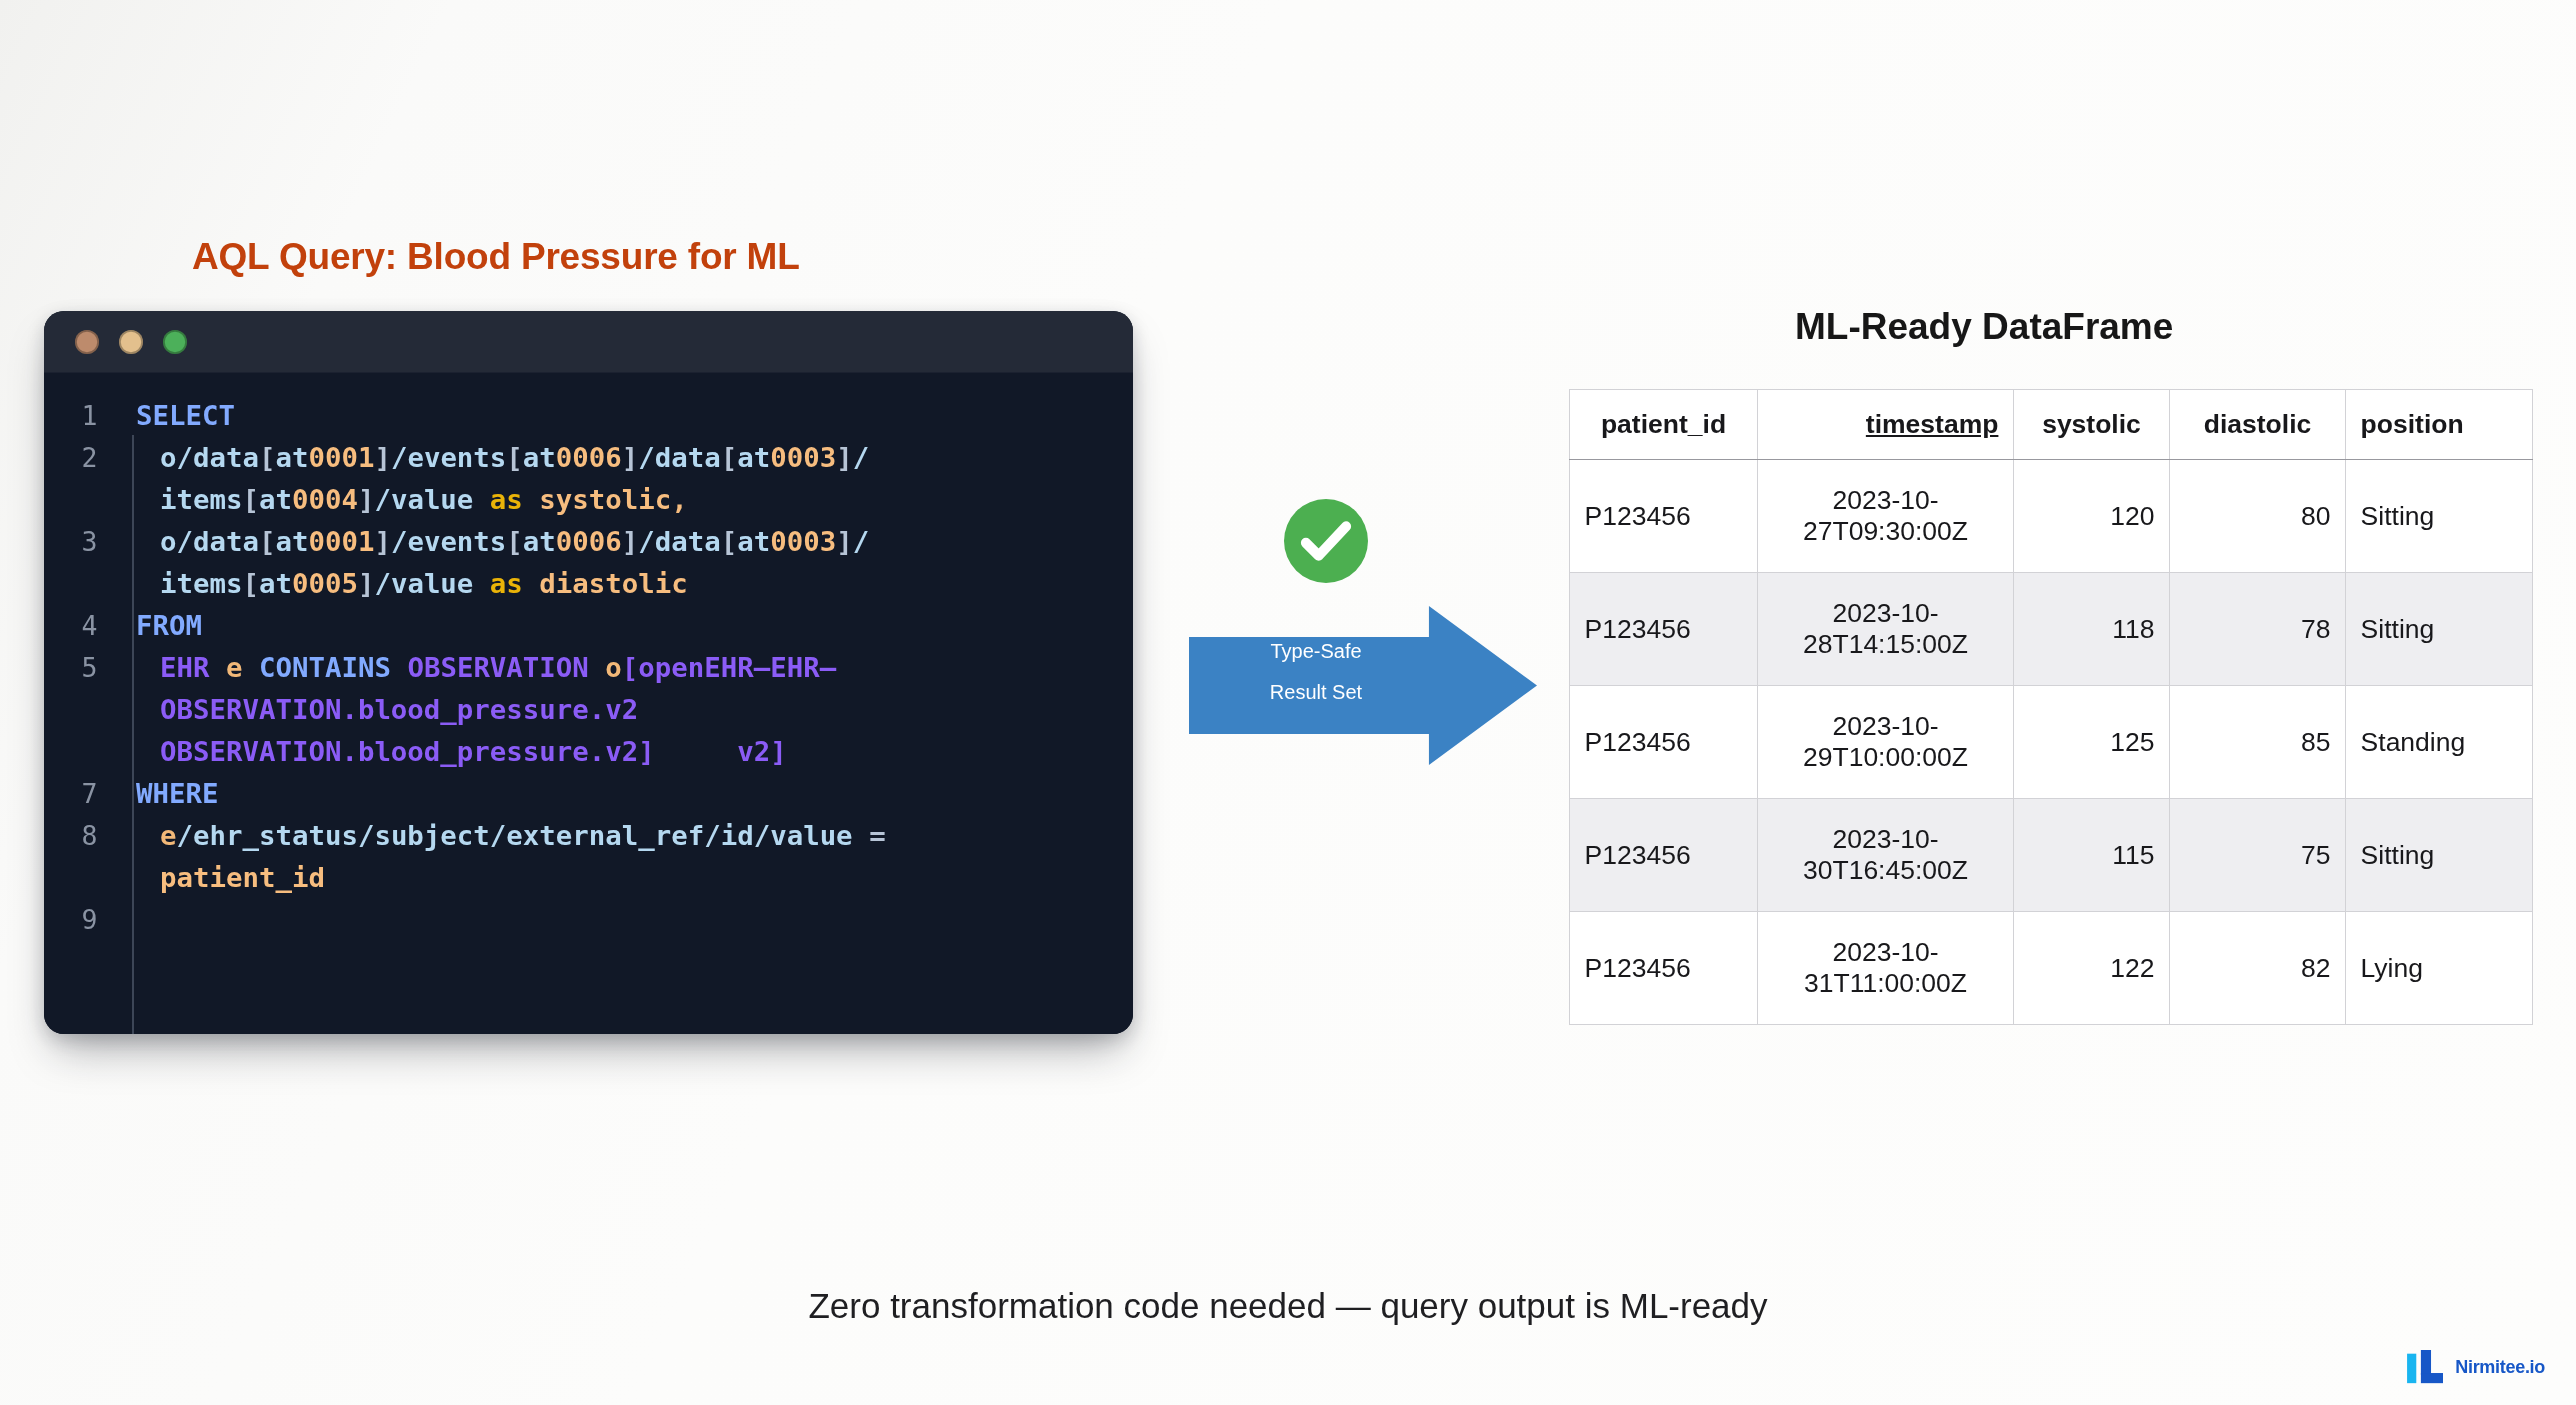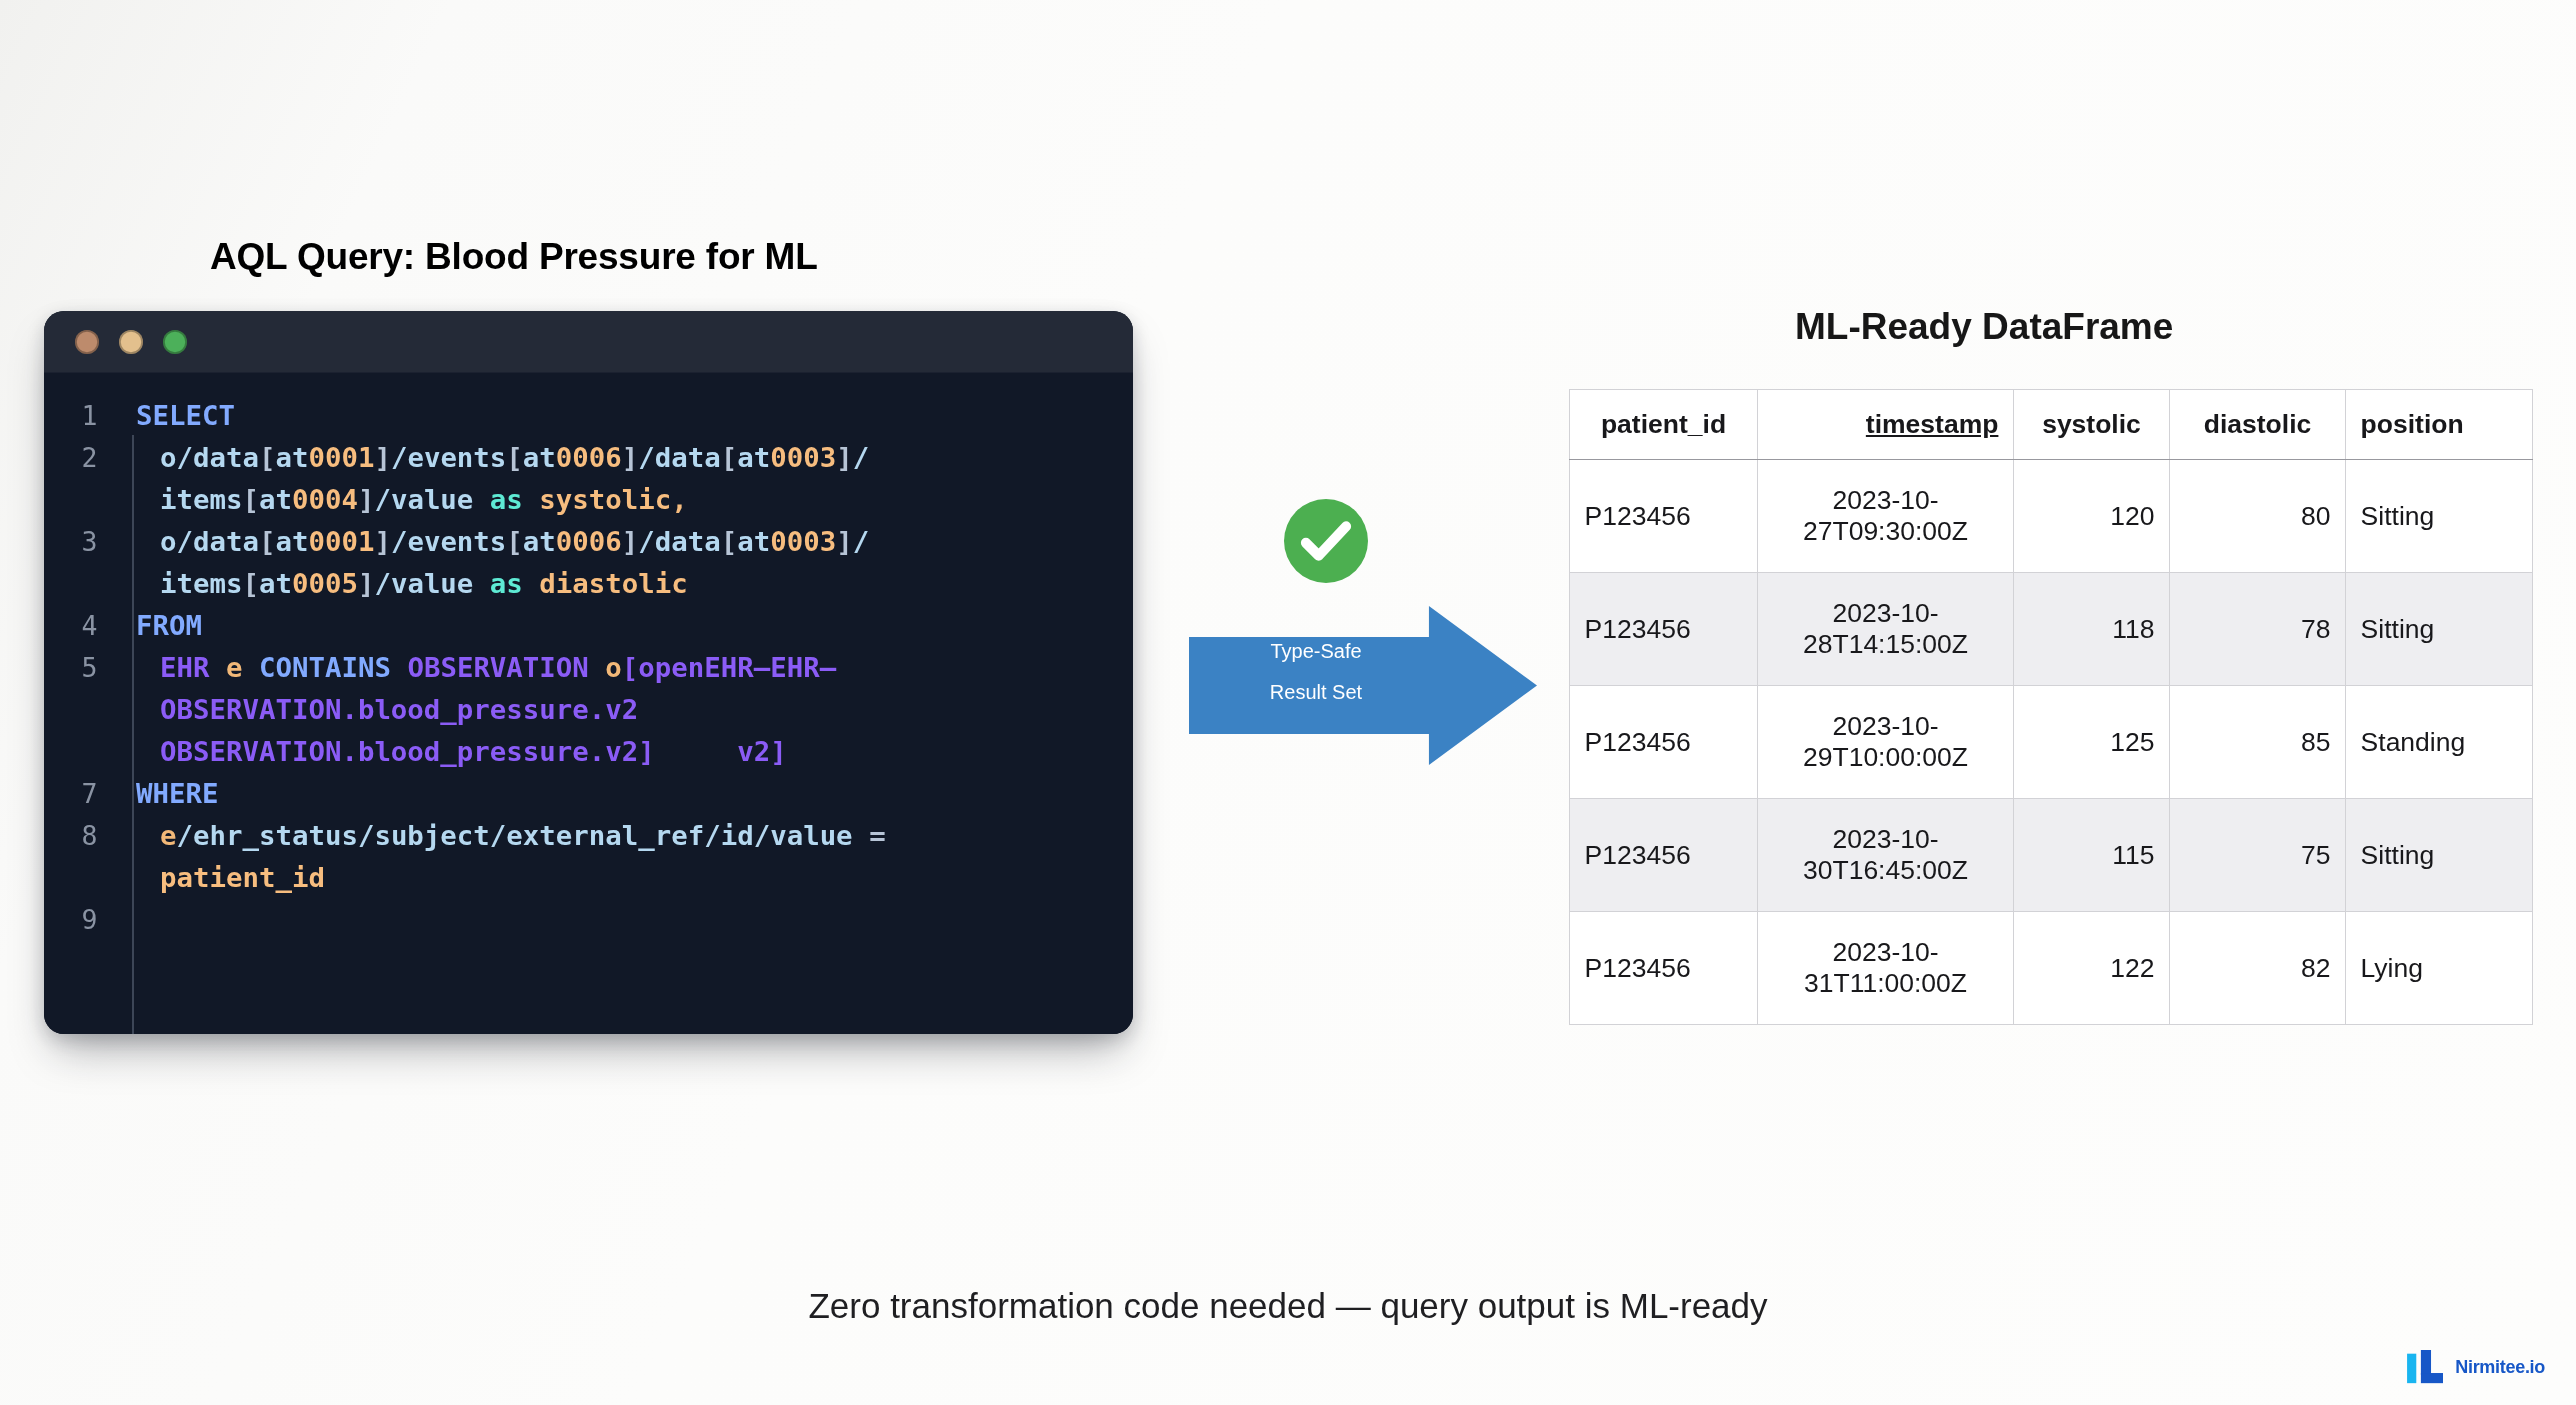--- a/index.html
+++ b/index.html
@@ -24,25 +24,25 @@
     background:
       linear-gradient(115deg, #f1f1ef 0%, #fafaf9 14%, #fcfcfb 40%, #fdfdfc 100%);
     z-index: 0;
   }
 
   .stage { position: absolute; inset: 0; z-index: 1; }
 
   
   .code-title {
     position: absolute;
-    left: 210px;
+    left: 192px;
     top: 236px;
     font-size: 37px;
     font-weight: bold;
-    color: #000000;
+    color: #c2410c;
     letter-spacing: -0.2px;
     white-space: nowrap;
   }
 
   .code-window {
     position: absolute;
     left: 44px;
     top: 311px;
     width: 1089px;
     height: 723px;
@@ -110,21 +110,21 @@
     width: 1.8px;
     height: 604px;
     background: #3d4657;
   }
 
   .kw      { color: #82aaff; }
   .kw-soft { color: #8b5cf6; }
   .path    { color: #b5d8f0; }
   .num     { color: #f7bd7f; }
   .alias   { color: #f7bd7f; }
-  .as-kw   { color: #5eead4; margin-top: 8px; }
+  .as-kw   { color: #eab308; margin-top: 8px; }
   .ident   { color: #f2b878; }
   .punct   { color: #b7c4d6; }
 
   
   .check-badge {
     position: absolute;
     left: 1284px;
     top: 499px;
     width: 84px;
     height: 84px;

